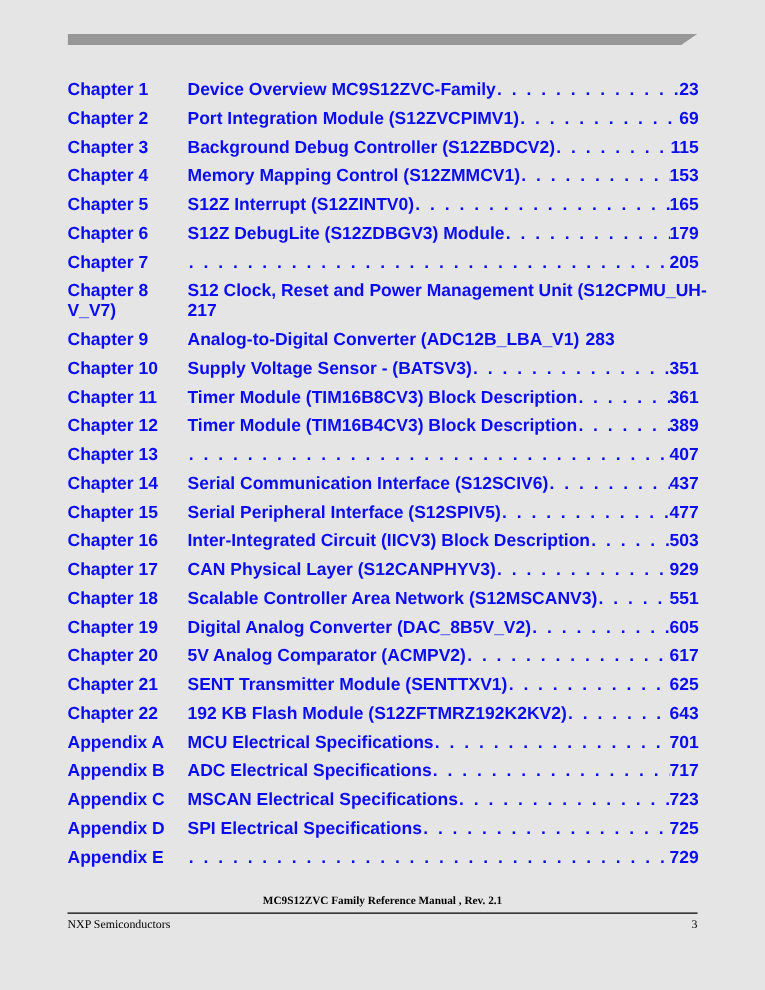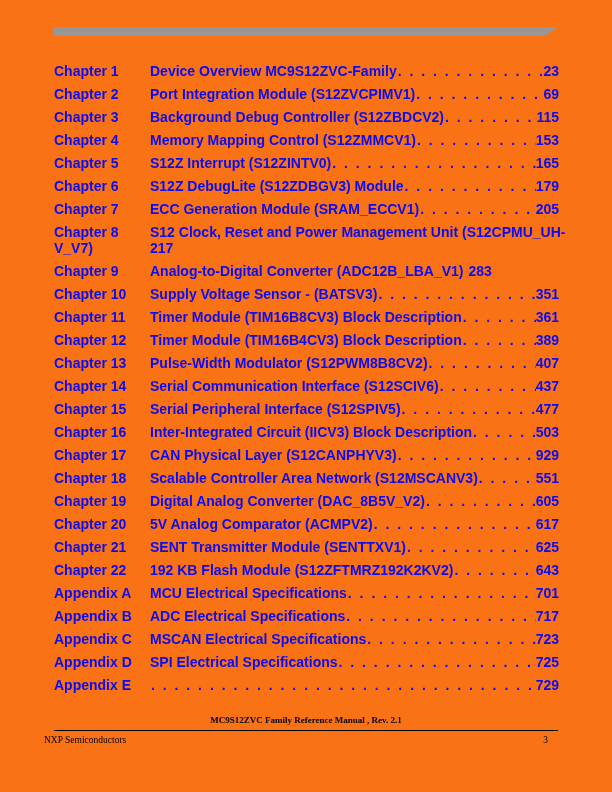--- a/index.html
+++ b/index.html
@@ -1,19 +1,19 @@
 <!DOCTYPE html>
 <html><head>
 <meta charset="utf-8">
 <style>
   html,body { margin:0; padding:0; background:#ffffff; }
   .page {
     position:relative;
     width:612px; height:792px;
-    background:#f97316;
+    background:#e5e5e5;
     overflow:hidden;
     font-family:"Liberation Sans", sans-serif;
   }
   .header-bar {
     position:absolute;
     left:54px; top:27px;
     width:504px; height:9px;
     background:#979797;
     clip-path:polygon(0 0, 100% 0, calc(100% - 13px) 100%, 0 100%);
   }
@@ -66,21 +66,21 @@
     color:#000;
   }
   .footer-rule {
     position:absolute;
     left:54px; top:730px;
     width:504px; height:1px;
     background:#000;
   }
   .footer-row {
     position:absolute;
-    left:44px; top:735px;
+    left:54px; top:735px;
     width:504px;
     display:flex;
     justify-content:space-between;
     font-family:"Liberation Serif", serif;
     font-size:9.5px;
     color:#000;
   }
 </style>
 </head>
 <body>
@@ -133,21 +133,20 @@
         <span class="toc-label">Chapter 6</span>
         <span class="toc-body">
           <span class="toc-title">S12Z DebugLite (S12ZDBGV3) Module</span>
           <span class="toc-dots">. . . . . . . . . . . . . . . . . . . . . . . . . . . . . . . . . . . . . . . . . . . . . . . . . . . . . . . . . . . . </span>
           <span class="toc-page">179</span>
         </span>
       </div>
       <div class="toc-row">
         <span class="toc-label">Chapter 7</span>
         <span class="toc-body">
-          <span class="toc-title">ECC Generation Module (SRAM_ECCV1)</span>
           <span class="toc-dots">. . . . . . . . . . . . . . . . . . . . . . . . . . . . . . . . . . . . . . . . . . . . . . . . . . . . . . . . . . . . </span>
           <span class="toc-page">205</span>
         </span>
       </div>
       <div class="toc-row">
         <span class="toc-label">Chapter 8</span>
         <span class="toc-body">
           <span class="toc-title">S12 Clock, Reset and Power Management Unit (S12CPMU_UH-</span>
         </span>
       </div>
@@ -184,21 +183,20 @@
         <span class="toc-label">Chapter 12</span>
         <span class="toc-body">
           <span class="toc-title">Timer Module (TIM16B4CV3) Block Description</span>
           <span class="toc-dots">. . . . . . . . . . . . . . . . . . . . . . . . . . . . . . . . . . . . . . . . . . . . . . . . . . . . . . . . . . . . </span>
           <span class="toc-page">389</span>
         </span>
       </div>
       <div class="toc-row">
         <span class="toc-label">Chapter 13</span>
         <span class="toc-body">
-          <span class="toc-title">Pulse-Width Modulator (S12PWM8B8CV2)</span>
           <span class="toc-dots">. . . . . . . . . . . . . . . . . . . . . . . . . . . . . . . . . . . . . . . . . . . . . . . . . . . . . . . . . . . . </span>
           <span class="toc-page">407</span>
         </span>
       </div>
       <div class="toc-row">
         <span class="toc-label">Chapter 14</span>
         <span class="toc-body">
           <span class="toc-title">Serial Communication Interface (S12SCIV6)</span>
           <span class="toc-dots">. . . . . . . . . . . . . . . . . . . . . . . . . . . . . . . . . . . . . . . . . . . . . . . . . . . . . . . . . . . . </span>
           <span class="toc-page">437</span>

